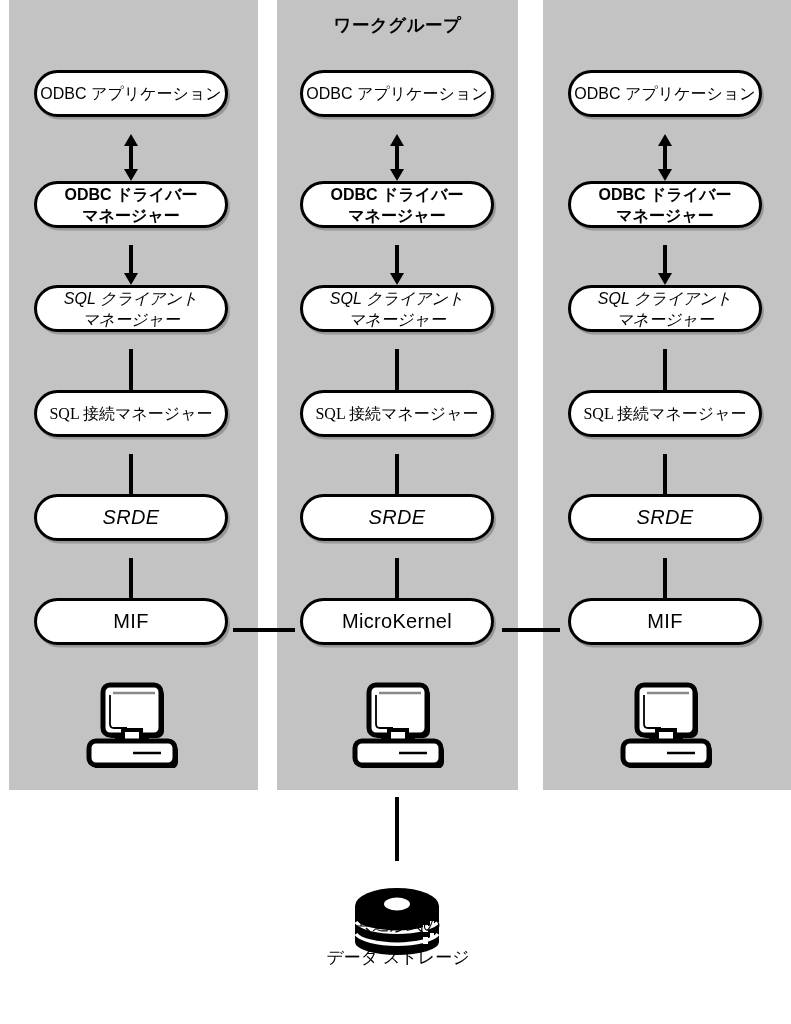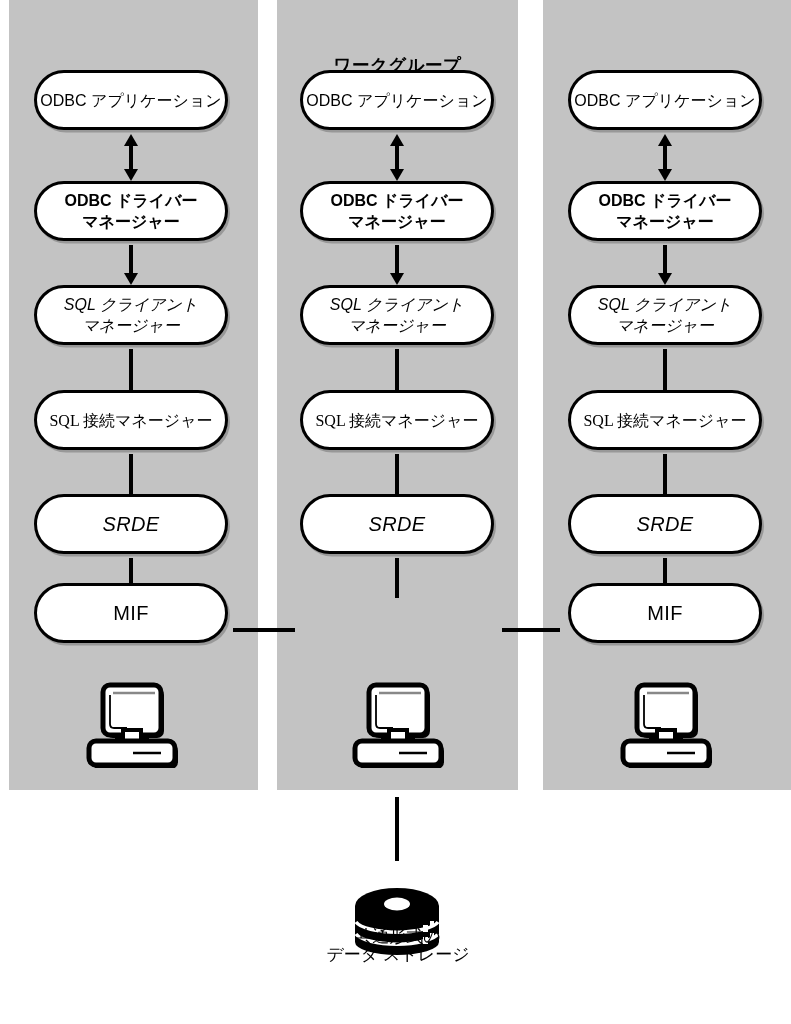--- a/index.html
+++ b/index.html
@@ -3,47 +3,47 @@
 <meta charset="utf-8">
 <style>
   html,body{margin:0;padding:0;background:#fff;}
   #stage{position:relative;width:791px;height:1024px;background:#ffffff;overflow:hidden;
          font-family:"Liberation Sans","DejaVu Sans",sans-serif;color:#000;}
   .panel{position:absolute;top:0;height:790px;background:#c3c3c3;}
   #panel-left{left:9px;width:249px;}
   #panel-middle{left:277px;width:241px;}
   #panel-right{left:543px;width:248px;}
   .wg-title{position:absolute;left:277px;top:13px;width:241px;text-align:center;
-            font-size:17.5px;font-weight:bold;letter-spacing:0.5px;margin-top:40px;}
-  .node{position:absolute;width:194px;height:60px;box-sizing:border-box;background:#fff;
+            font-size:17.5px;font-weight:bold;letter-spacing:0.5px;}
+  .node{position:absolute;width:194px;height:47px;box-sizing:border-box;background:#fff;
         border:3.5px solid #000;border-radius:32px;display:flex;align-items:center;
         justify-content:center;text-align:center;font-size:16px;line-height:21px;
         white-space:pre-line;box-shadow:2px 2.5px 0 rgba(0,0,0,0.22);}
   .node.latin{font-size:20px;letter-spacing:0.3px;}
   
   .c1{left:34px;} .c2{left:300px;} .c3{left:568px;}
   
-  .r1{top:70px;} .r2{top:181px;font-weight:bold;} .r3{top:285px;font-style:italic;} .r4{top:390px;font-family:Liberation Serif, serif;} .r5{top:494px;font-style:italic;} .r6{top:583px;text-align:center;}
+  .r1{top:70px;} .r2{top:181px;font-weight:bold;} .r3{top:285px;font-style:italic;} .r4{top:390px;font-family:Liberation Serif, serif;} .r5{top:494px;font-style:italic;} .r6{top:598px;text-align:center;}
   
   .vline{position:absolute;width:4px;background:#000;}
   .vc1{left:129px;} .vc2{left:395px;} .vc3{left:663px;}
   
   .conn{position:absolute;width:14px;}
   .ac1{left:124px;} .ac2{left:390px;} .ac3{left:658px;}
   .conn .shaft{position:absolute;left:5px;width:4px;background:#000;top:0;bottom:0;}
   .conn.both .shaft{top:9px;bottom:9px;}
   .conn.down .shaft{top:0;bottom:9px;}
   .conn.both::before{content:"";position:absolute;top:0;left:0;width:0;height:0;
     border-left:7px solid transparent;border-right:7px solid transparent;border-bottom:12px solid #000;}
   .conn.both::after,.conn.down::after{content:"";position:absolute;bottom:0;left:0;width:0;height:0;
     border-left:7px solid transparent;border-right:7px solid transparent;border-top:12px solid #000;}
   .hline{position:absolute;top:628px;height:4px;background:#000;}
   .ws-icon{position:absolute;top:682px;width:96px;height:86px;}
-  .storage-label{position:absolute;left:292px;top:928px;width:212px;text-align:center;
-                 font-size:17px;line-height:18px;white-space:pre-line;}
+  .storage-label{position:absolute;left:292px;top:908px;width:212px;text-align:center;
+                 font-size:17px;line-height:33px;white-space:pre-line;}
   .hidden-defs{position:absolute;width:0;height:0;overflow:hidden;}
 </style>
 </head>
 <body>
 
 <svg class="hidden-defs" aria-hidden="true">
   <defs>
     <symbol id="sym-computer" viewBox="0 0 96 86">
       <rect x="23" y="6" width="58" height="50" rx="7" fill="#000"></rect>
       <rect x="20" y="3" width="58" height="50" rx="7" fill="#fff" stroke="#000" stroke-width="5"></rect>
@@ -107,20 +107,21 @@
   <div class="conn down ac2" style="top:245px;height:40px;">
       <span class="shaft"></span>
     </div>
   <div class="node c2 r3">SQL クライアント
 マネージャー</div>
   <div class="vline vc2" style="top:349px;height:41px;"></div>
   <div class="node c2 r4">SQL 接続マネージャー</div>
   <div class="vline vc2" style="top:454px;height:40px;"></div>
   <div class="node c2 r5 latin">SRDE</div>
   <div class="vline vc2" style="top:558px;height:40px;"></div>
+  <div class="node c2 r6 latin">MicroKernel</div>
   <svg class="ws-icon" style="left:349px;">
       <use href="#sym-computer"></use>
     </svg>
 
   <div class="node c3 r1">ODBC アプリケーション</div>
   <div class="conn both ac3" style="top:134px;height:47px;">
       <span class="shaft"></span>
     </div>
   <div class="node c3 r2">ODBC ドライバー
 マネージャー</div>

